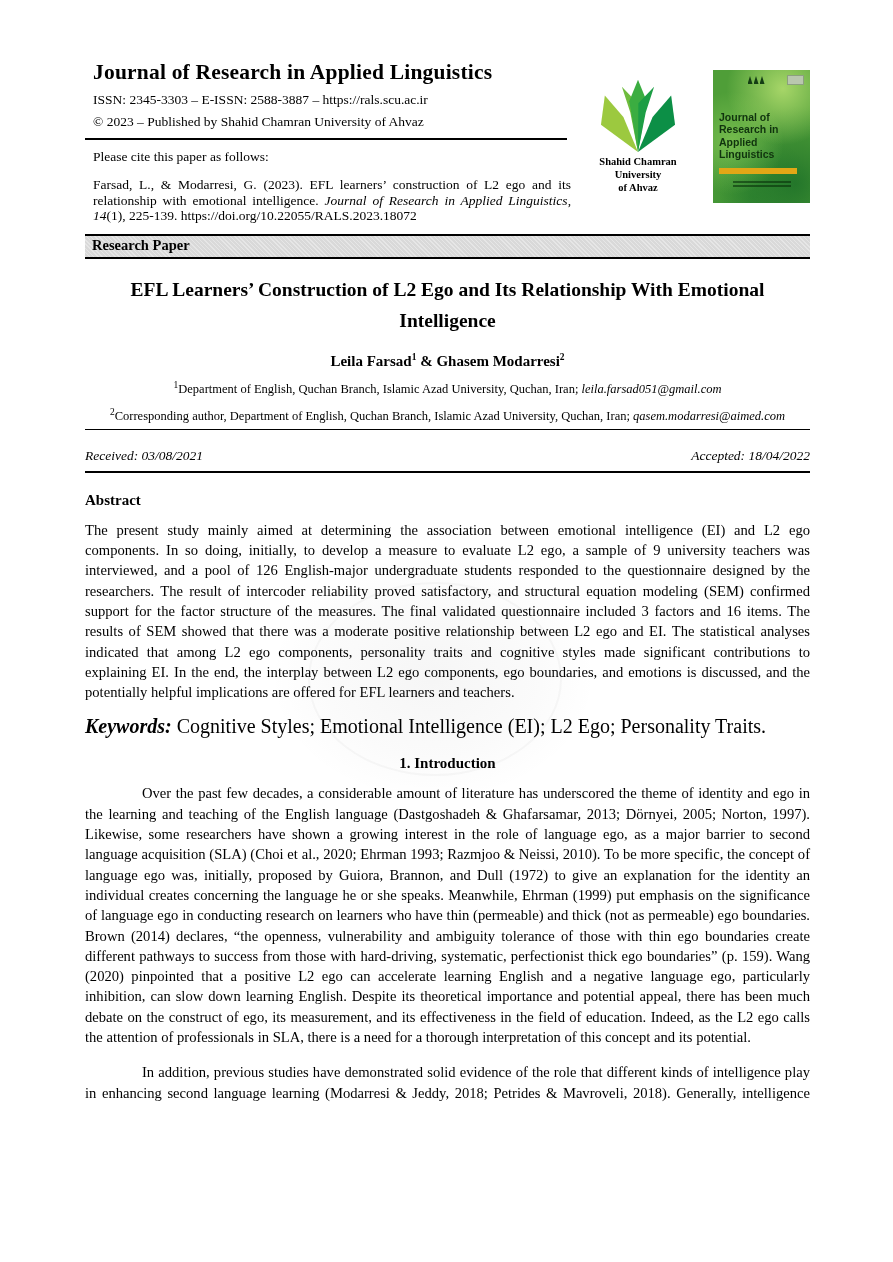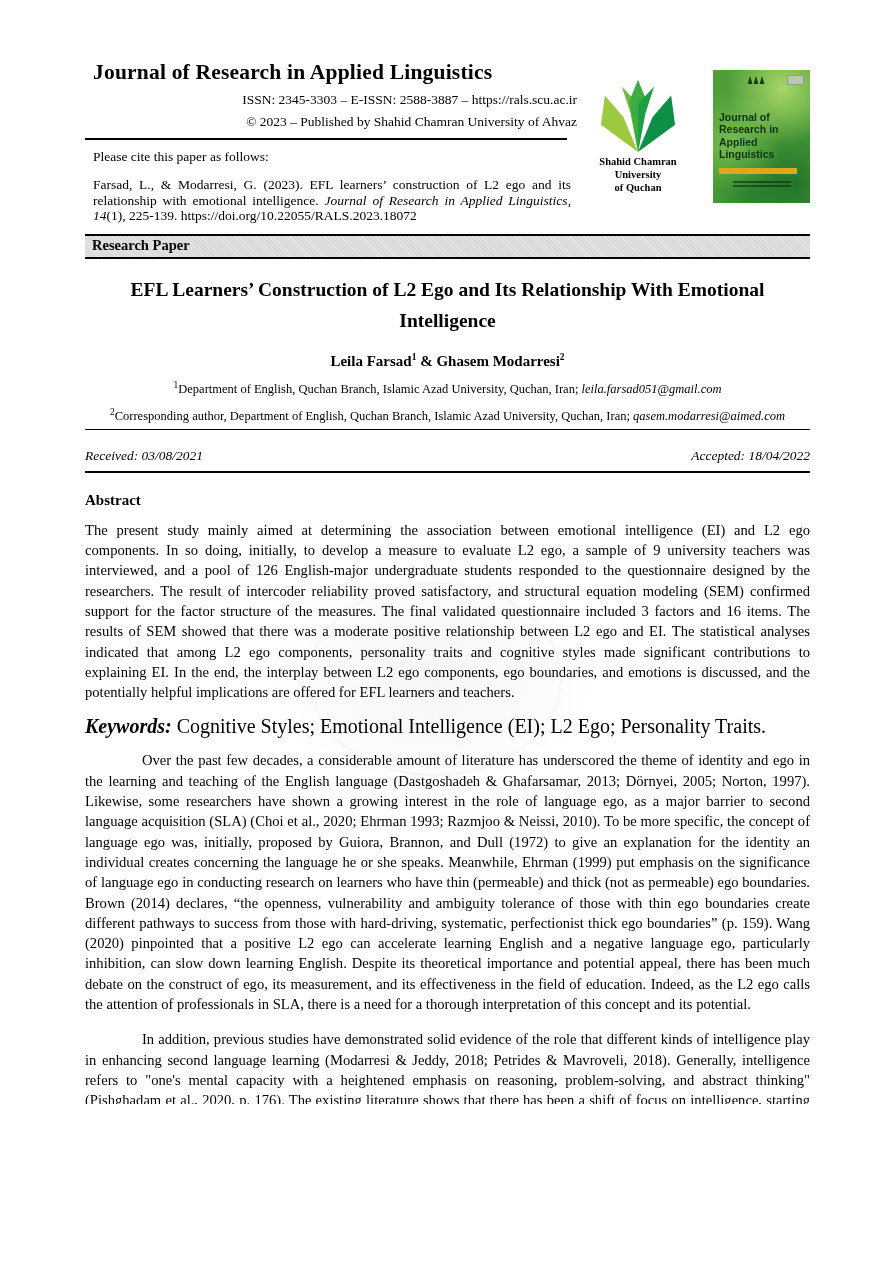--- a/index.html
+++ b/index.html
@@ -17,21 +17,21 @@
   }
   .watermark .ring{
     position:absolute;left:40px;top:30px;width:250px;height:190px;border-radius:50%;
     border:2px solid rgba(60,60,60,0.035);
   }
   .content{position:relative;z-index:1;}
   
   .hdr{display:flex;align-items:flex-start;}
   .hdr-left{width:492px;padding-left:8px;box-sizing:border-box;}
   .journal-title{font-size:21.5px;font-weight:bold;margin:0 0 7px 0;letter-spacing:.2px;}
-  .meta-line{font-size:13.5px;margin:0 0 6px 0;text-align:right;}
+  .meta-line{font-size:13.5px;margin:0 0 6px 0;}
   .hr2{border-top:2px solid #000;margin:8px 0 9px 0;width:482px;margin-left:-8px;}
   .cite-label{font-size:13.5px;margin:0 0 12px 0;}
   .citation{font-size:13.5px;line-height:15.5px;margin:0;width:478px;text-align:justify;}
   .hdr-right{margin-left:auto;display:flex;gap:16px;align-items:flex-start;}
   .uni-block{width:118px;text-align:center;margin-top:14px;}
   .uni-name{font-size:10.5px;font-weight:bold;line-height:1.25;margin-top:3px;}
   .cover{
     width:97px;height:133px;margin-top:10px;position:relative;box-sizing:border-box;
     padding:5px 6px;overflow:hidden;
     background-color:#4f9e38;
@@ -114,21 +114,21 @@
             <g transform="translate(52,80)">
               <path d="M0,0 L-15,-36 L-34,-58 L-38,-28 Z" fill="#9cc93f"></path>
               <path d="M0,0 L-10,-40 L-20,-66 L-3,-50 Z" fill="#6fbc3d" transform="rotate(3)"></path>
               <path d="M0,0 L-9,-52 L0,-74 L9,-52 Z" fill="#3bad41"></path>
               <path d="M0,0 L10,-40 L20,-66 L3,-50 Z" fill="#1d9e45" transform="rotate(-3)"></path>
               <path d="M0,0 L15,-36 L34,-58 L38,-28 Z" fill="#0c8f46"></path>
             </g>
           </svg>
           <div class="uni-name">
             <div>Shahid Chamran University</div>
-            <div>of Quchan</div>
+            <div>of Ahvaz</div>
           </div>
         </div>
 
         <div class="cover">
           <div class="cover-top">
             <span class="cover-logo">
                 <i></i>
                 <i></i>
                 <i></i>
               </span>
@@ -157,20 +157,21 @@
     <div class="dates">
       <span>Received: 03/08/2021</span>
       <span>Accepted: 18/04/2022</span>
     </div>
 
     <h3 class="abs-h">Abstract</h3>
     <p class="body-p">The present study mainly aimed at determining the association between emotional intelligence (EI) and L2 ego components. In so doing, initially, to develop a measure to evaluate L2 ego, a sample of 9 university teachers was interviewed, and a pool of 126 English-major undergraduate students responded to the questionnaire designed by the researchers. The result of intercoder reliability proved satisfactory, and structural equation modeling (SEM) confirmed support for the factor structure of the measures. The final validated questionnaire included 3 factors and 16 items. The results of SEM showed that there was a moderate positive relationship between L2 ego and EI. The statistical analyses indicated that among L2 ego components, personality traits and cognitive styles made significant contributions to explaining EI. In the end, the interplay between L2 ego components, ego boundaries, and emotions is discussed, and the potentially helpful implications are offered for EFL learners and teachers.</p>
 
     <p class="keywords"><span class="kw-label">Keywords:</span><span>Cognitive Styles; Emotional Intelligence (EI); L2 Ego; Personality Traits.</span></p>
 
+    <h3 class="sec-h">1. Introduction</h3>
     <p class="body-p indent">Over the past few decades, a considerable amount of literature has underscored the theme of identity and ego in the learning and teaching of the English language (Dastgoshadeh &amp; Ghafarsamar, 2013; Dörnyei, 2005; Norton, 1997). Likewise, some researchers have shown a growing interest in the role of language ego, as a major barrier to second language acquisition (SLA) (Choi et al., 2020; Ehrman 1993; Razmjoo &amp; Neissi, 2010). To be more specific, the concept of language ego was, initially, proposed by Guiora, Brannon, and Dull (1972) to give an explanation for the identity an individual creates concerning the language he or she speaks. Meanwhile, Ehrman (1999) put emphasis on the significance of language ego in conducting research on learners who have thin (permeable) and thick (not as permeable) ego boundaries. Brown (2014) declares, “the openness, vulnerability and ambiguity tolerance of those with thin ego boundaries create different pathways to success from those with hard-driving, systematic, perfectionist thick ego boundaries” (p. 159). Wang (2020) pinpointed that a positive L2 ego can accelerate learning English and a negative language ego, particularly inhibition, can slow down learning English. Despite its theoretical importance and potential appeal, there has been much debate on the construct of ego, its measurement, and its effectiveness in the field of education. Indeed, as the L2 ego calls the attention of professionals in SLA, there is a need for a thorough interpretation of this concept and its potential.</p>
     <p class="body-p indent p2 cut">In addition, previous studies have demonstrated solid evidence of the role that different kinds of intelligence play in enhancing second language learning (Modarresi &amp; Jeddy, 2018; Petrides &amp; Mavroveli, 2018). Generally, intelligence refers to "one's mental capacity with a heightened emphasis on reasoning, problem-solving, and abstract thinking" (Pishghadam et al., 2020, p. 176). The existing literature shows that there has been a shift of focus on intelligence, starting from psychometric intelligence (Galton, 1879) to EI (Bar-On, 1988) and then to sensory intelligence (SI) (Lombard, 2007). As explained by Galton (1879), psychometric intelligence was mainly concerned with cognitive abilities leading to achievement in education, demonstrating that those who possess a high level of intelligence quotient</p>
 
   </div>
 
   <footer class="footer">
     <div class="f-hr"></div>
     <div class="f-row">
       <span>Journal of Research in Applied Linguistics, 14(1), 2023</span>
       <span class="f-right">

